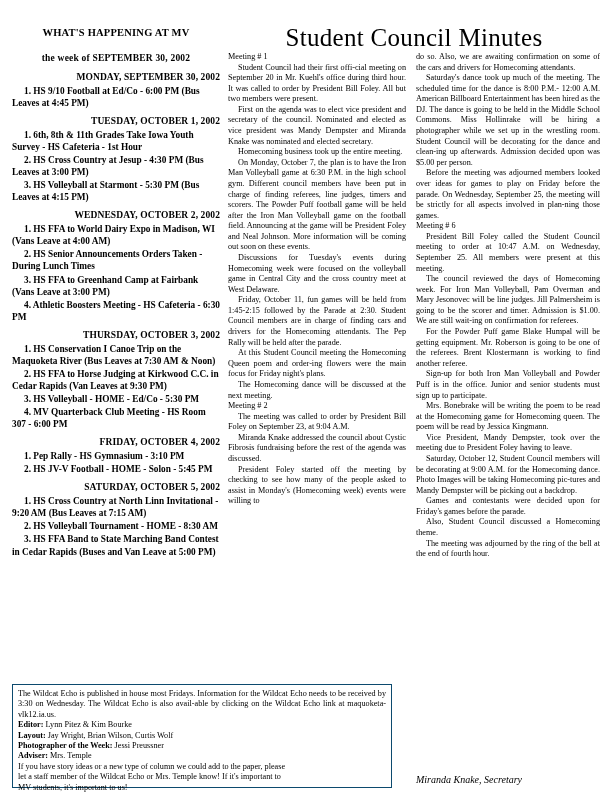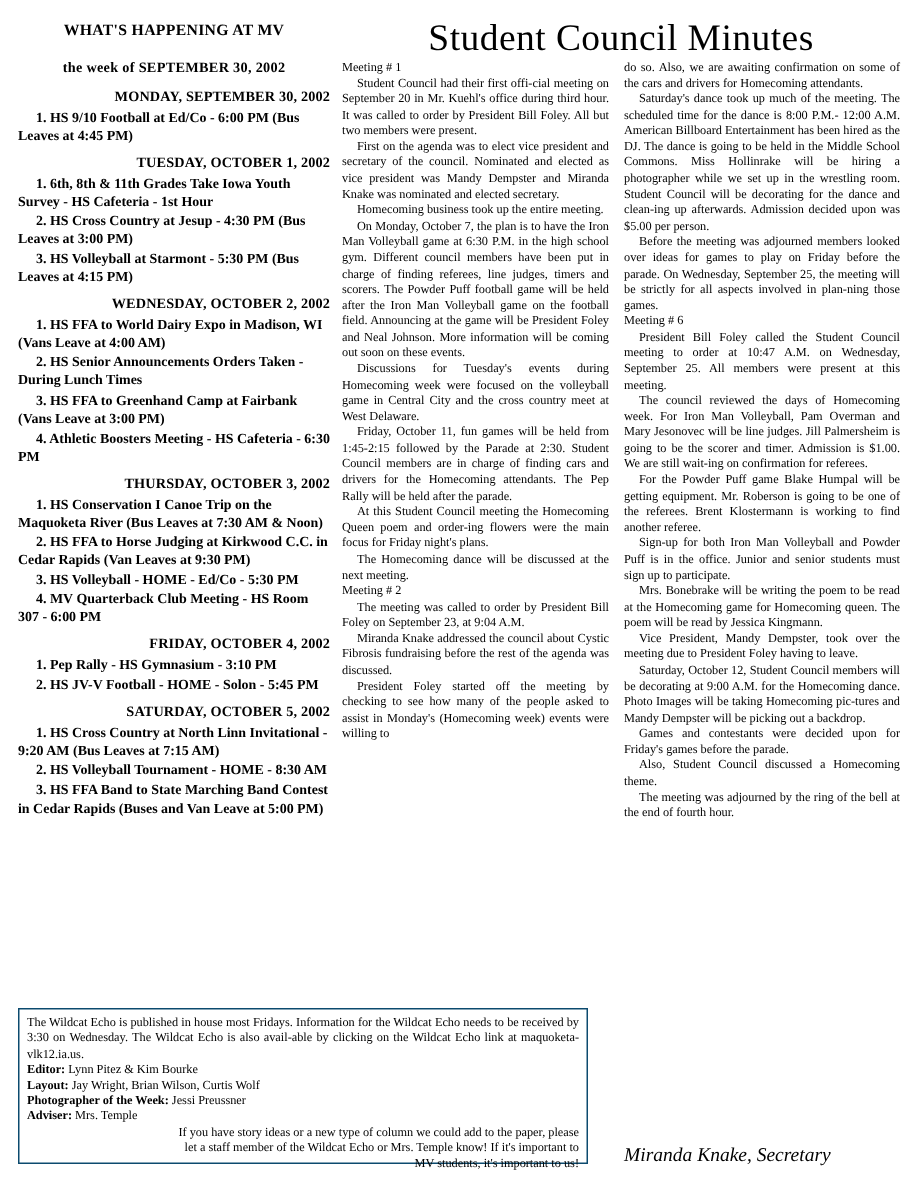--- a/index.html
+++ b/index.html
@@ -10,21 +10,21 @@
   body {
     width: 612px;
     height: 792px;
     font-family: "Liberation Serif", serif;
     color: #000;
     position: relative;
     overflow: hidden;
   }
   .page {
     position: absolute;
-    left: 0; top: 0;
+    left: 0; top: 12px;
     width: 612px;
     height: 641px;
   }
 
   
   .left-col {
     position: absolute;
     left: 12px;
     top: 14px;
     width: 208px;
@@ -118,28 +118,28 @@
     line-height: 1.27;
   }
   .info-box p {
     margin: 0;
     text-align: justify;
   }
   .info-box .lbl {
     font-weight: bold;
   }
   .info-box .centered {
-    text-align: right;
+    text-align: left;
   }
   .signoff {
     position: absolute;
     left: 416px;
     top: 762px;
     width: 184px;
-    font-size: 13px;
+    font-size: 10px;
     font-style: italic;
   }
 </style>
 </head>
 <body>
 
 <div class="page">
 
   <div class="left-col">
     <div class="wh-title">

